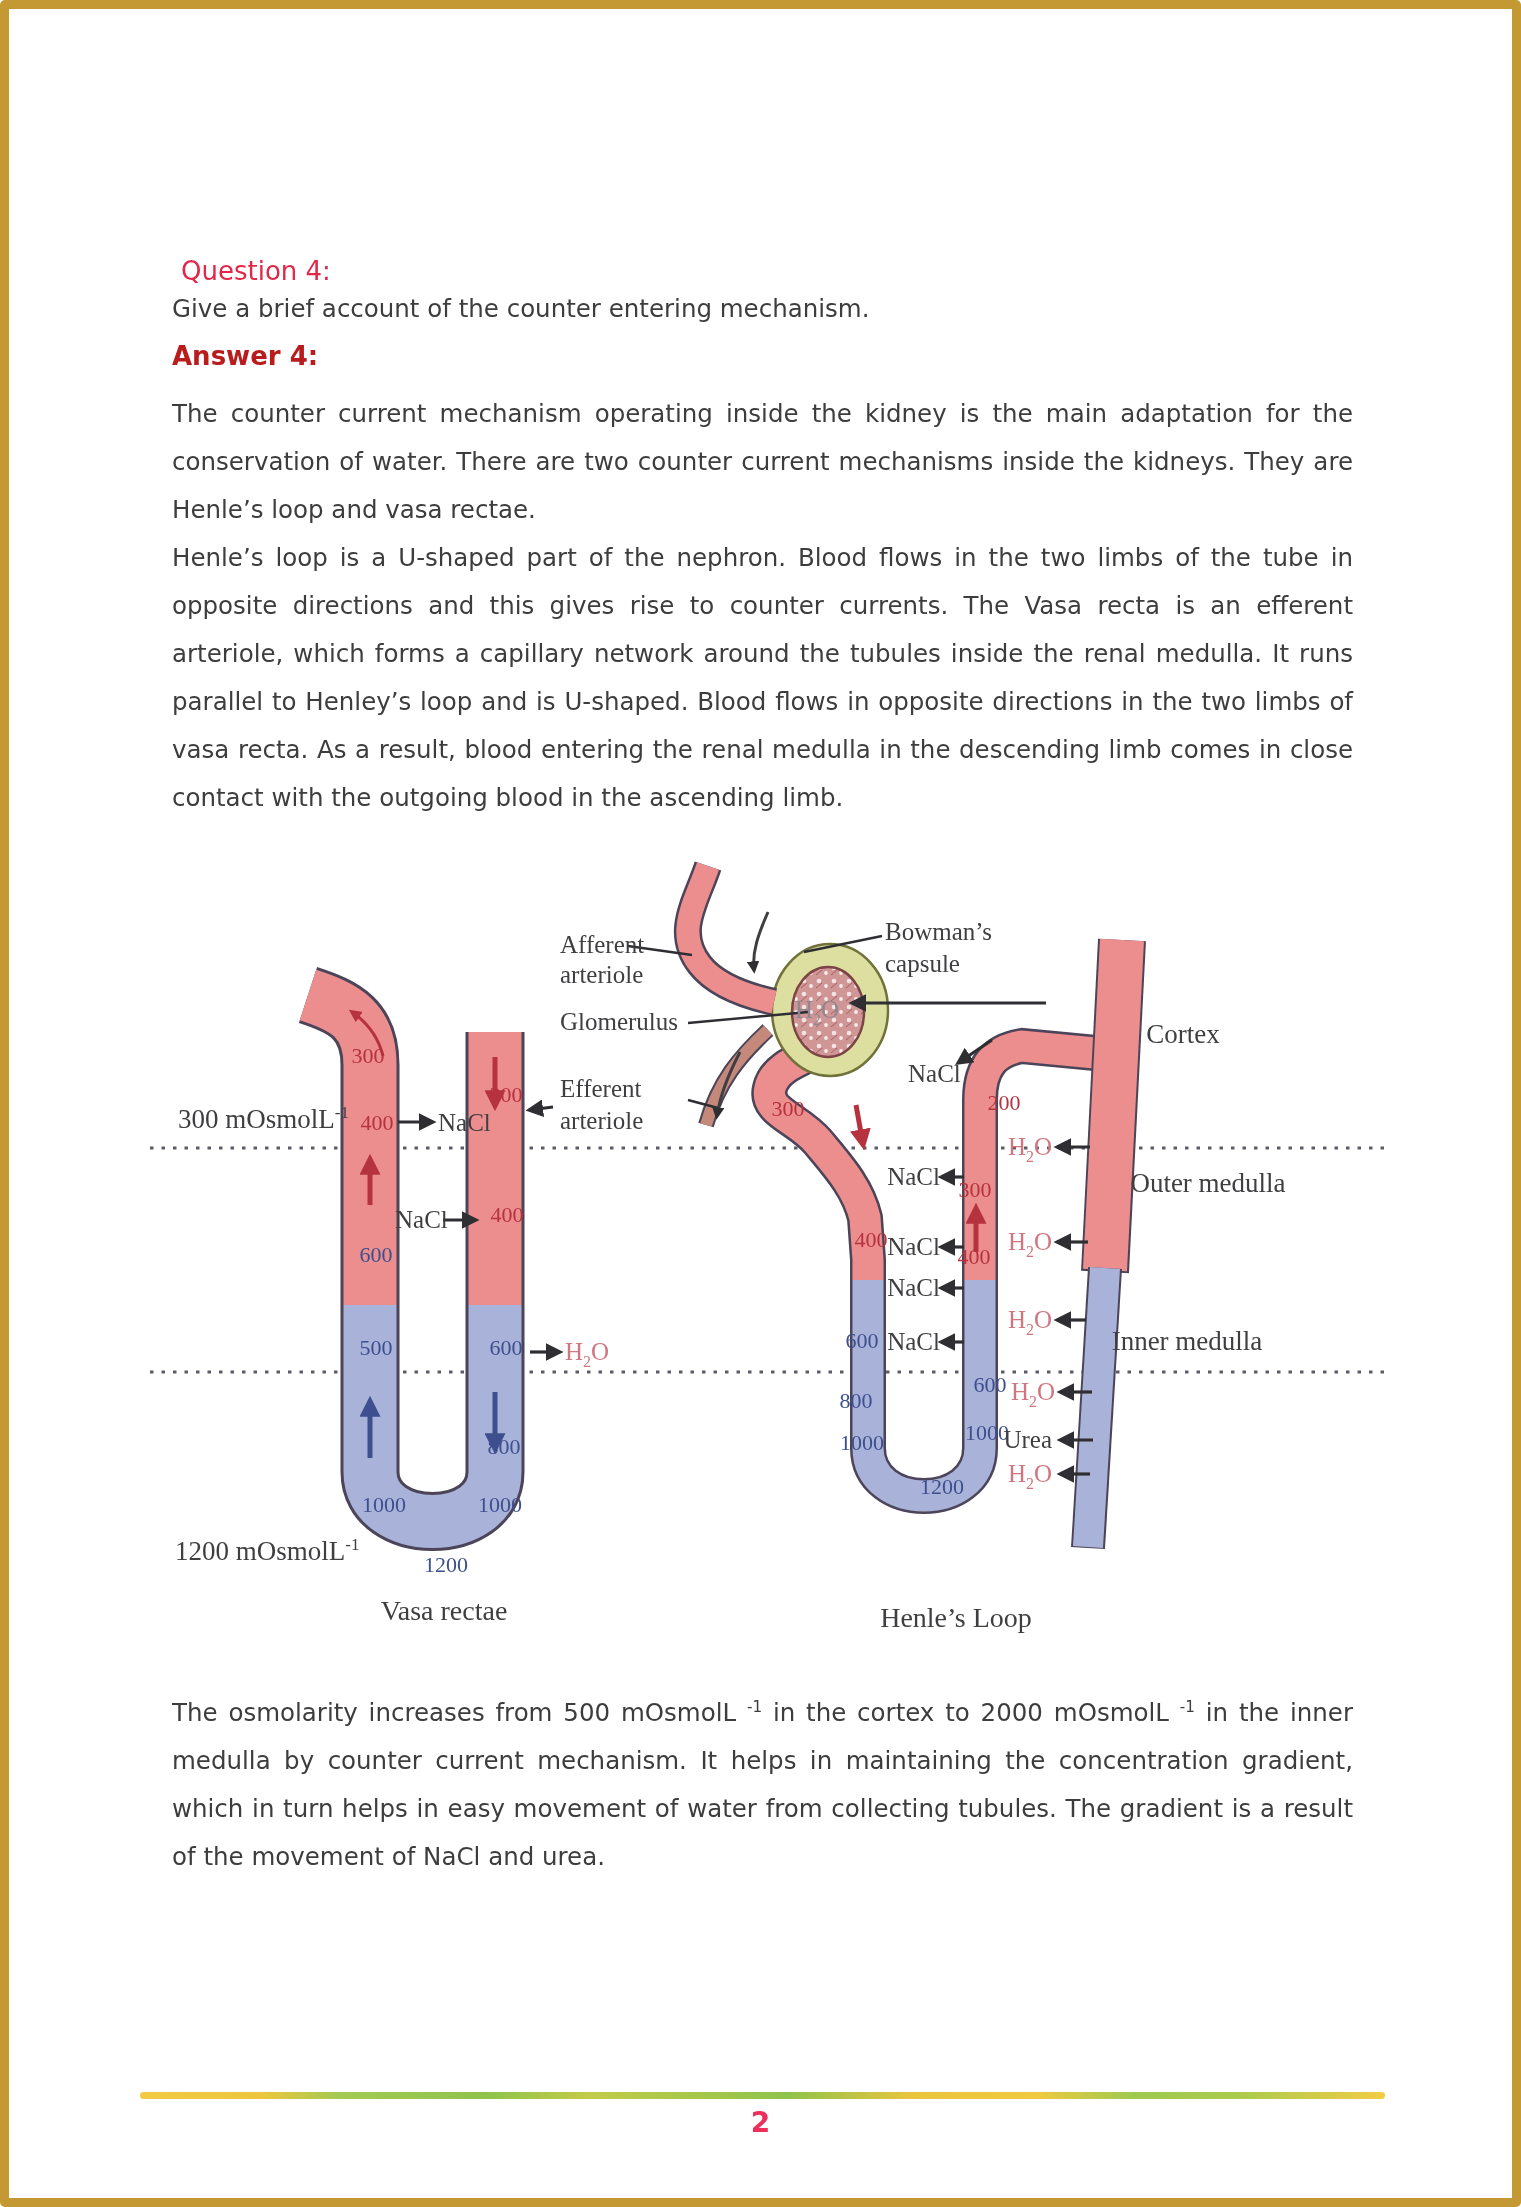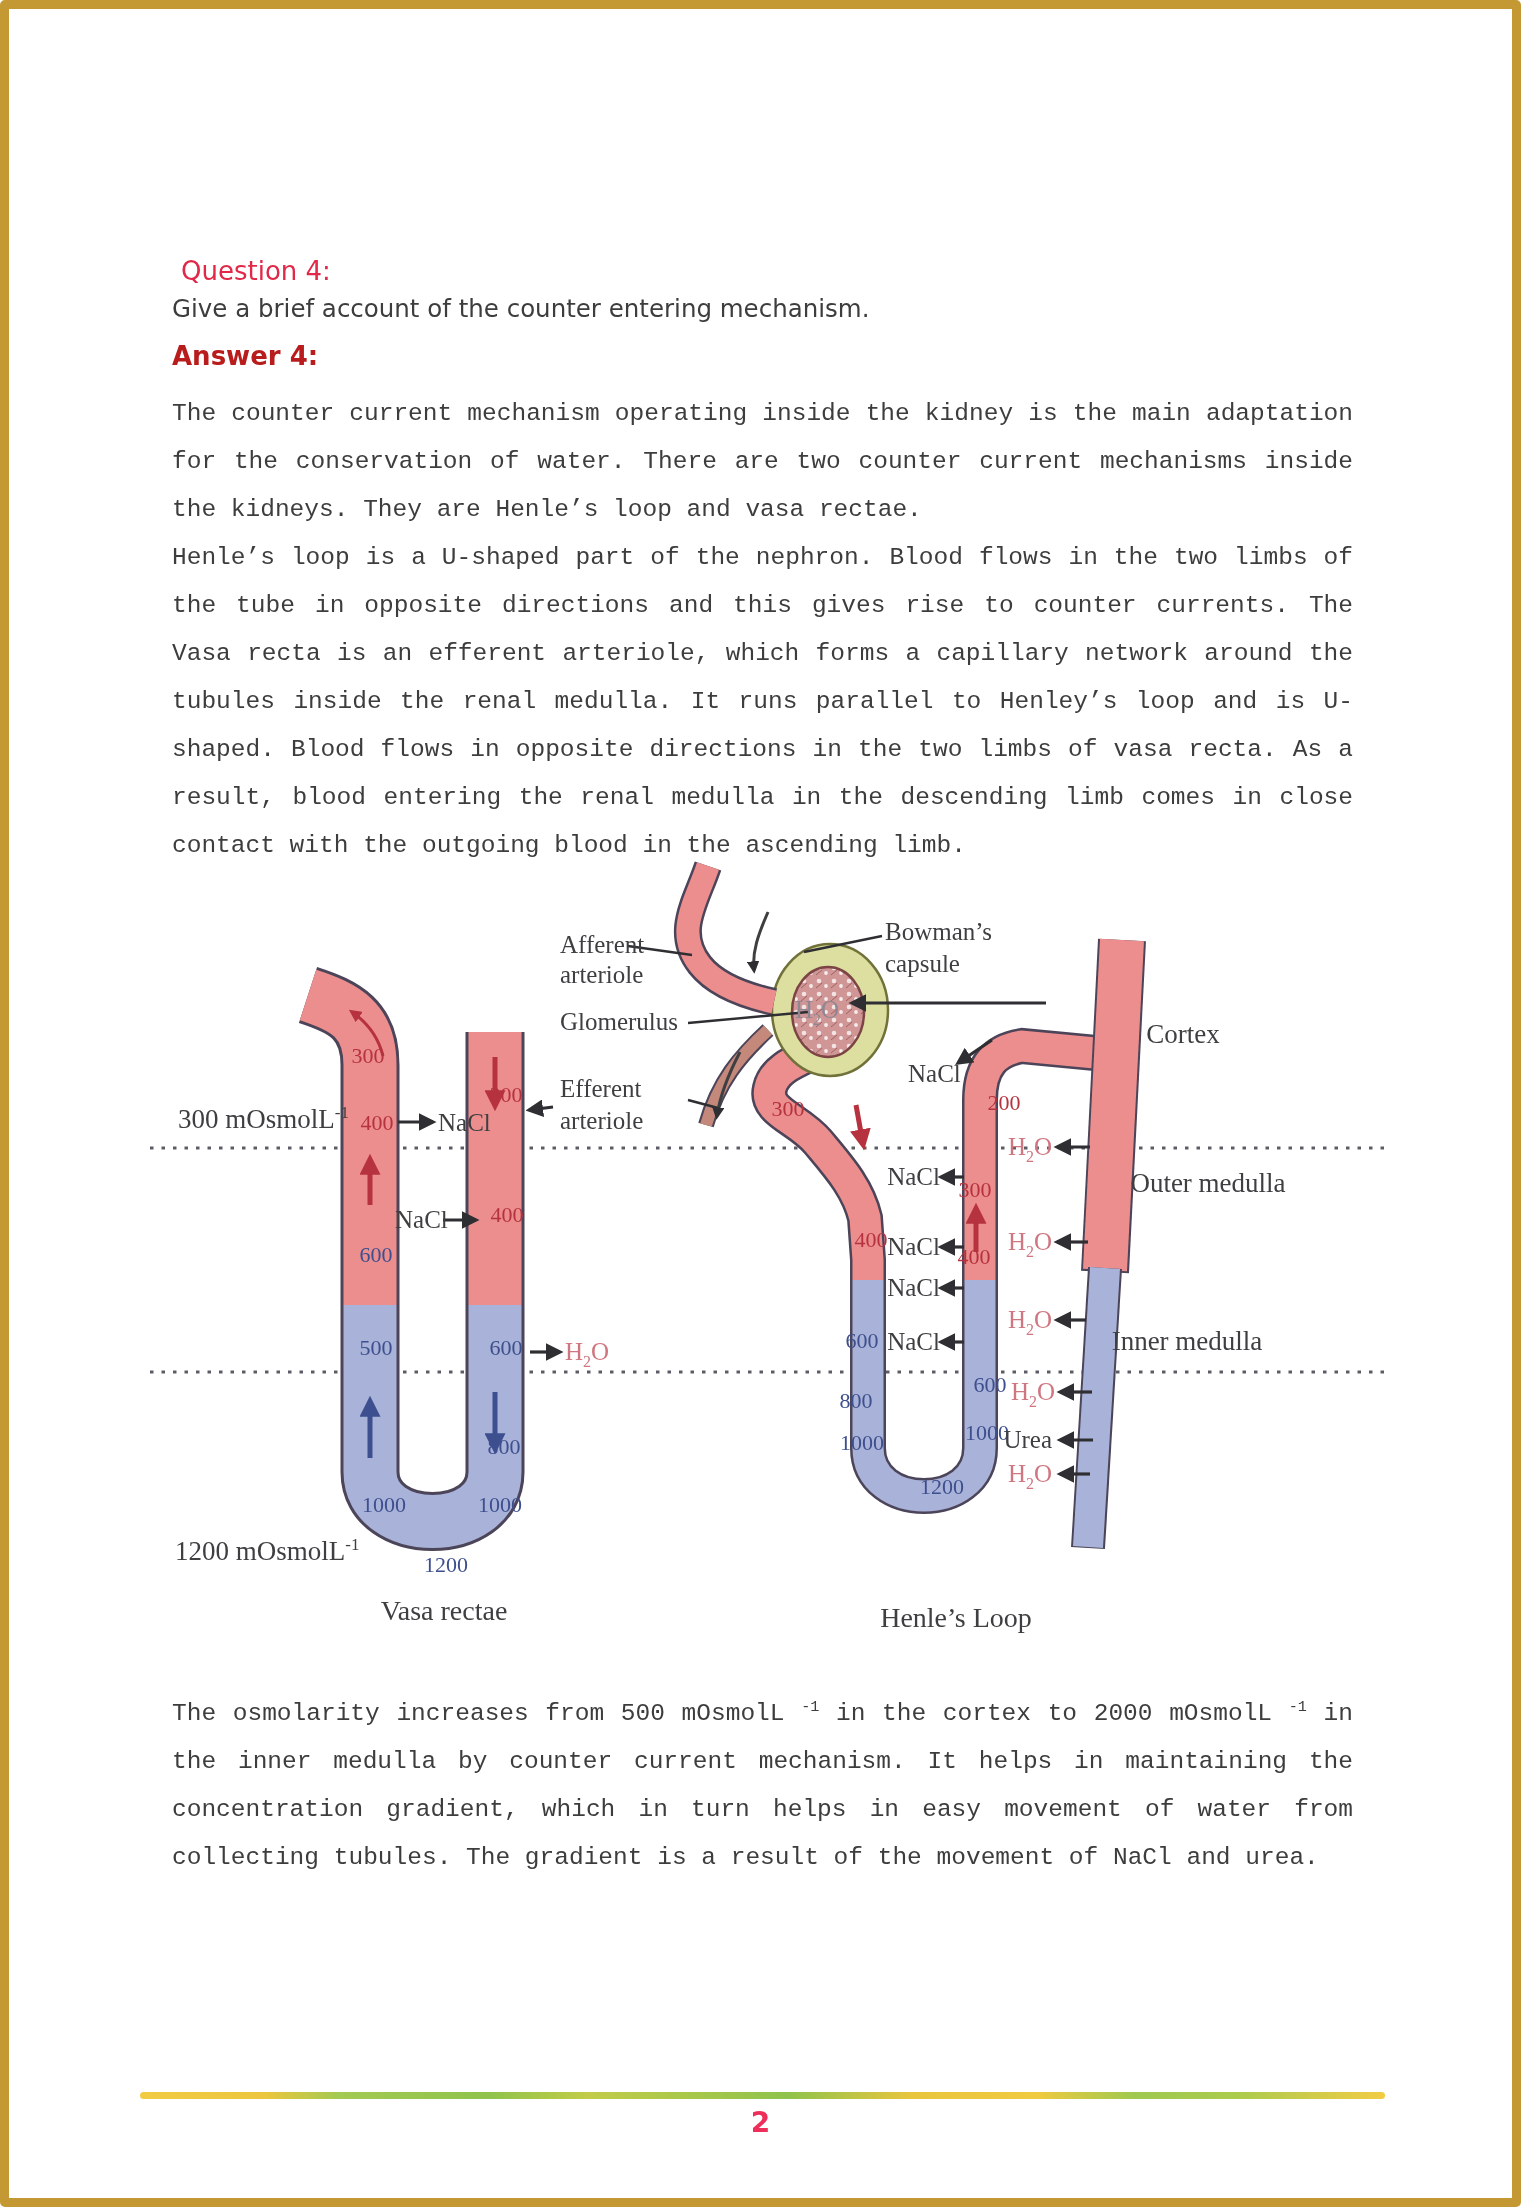--- a/index.html
+++ b/index.html
@@ -9,21 +9,21 @@
   }
   .page-border{
     position:absolute;inset:0;border:9px solid #c49933;border-radius:5px;
     box-sizing:border-box;pointer-events:none;
   }
   .q-label{top:256px;font-weight:normal;font-size:26px;color:#e12848;position:absolute;left:172px;margin-left:9px;}
   .q-text{top:294px;position:absolute;left:172px;width:1181px;font-size:24.5px;color:#3d3d3d;}
   .a-label{top:341px;font-weight:bold;font-size:26px;color:#b91c1c;position:absolute;left:172px;}
   .body-block{position:absolute;left:172px;width:1181px;font-size:24.5px;color:#3d3d3d;
     line-height:48px;text-align:justify;}
-  .body-block p{margin:0;font-family:Liberation Mono, monospace;}
+  .body-block p{margin:0;}
   #para-block{top:390px;}
   #para3-block{top:1683px;}
   sup{font-size:0.62em;}
   .figure-wrap{position:absolute;left:140px;top:860px;width:1260px;height:810px;}
   svg text{font-family:"Liberation Serif", serif;}
   .divider{
     position:absolute;left:140px;top:2092px;width:1245px;height:7px;border-radius:4px;
     background:linear-gradient(90deg,#f2cb45 0%,#ecc63e 10%,#a3ca52 16%,#8fc34b 28%,
       #c2cc48 36%,#8fc34b 52%,#e9c53e 62%,#f0ca40 72%,#9ec94f 80%,#abcb4d 88%,#f2cc45 100%);
   }

